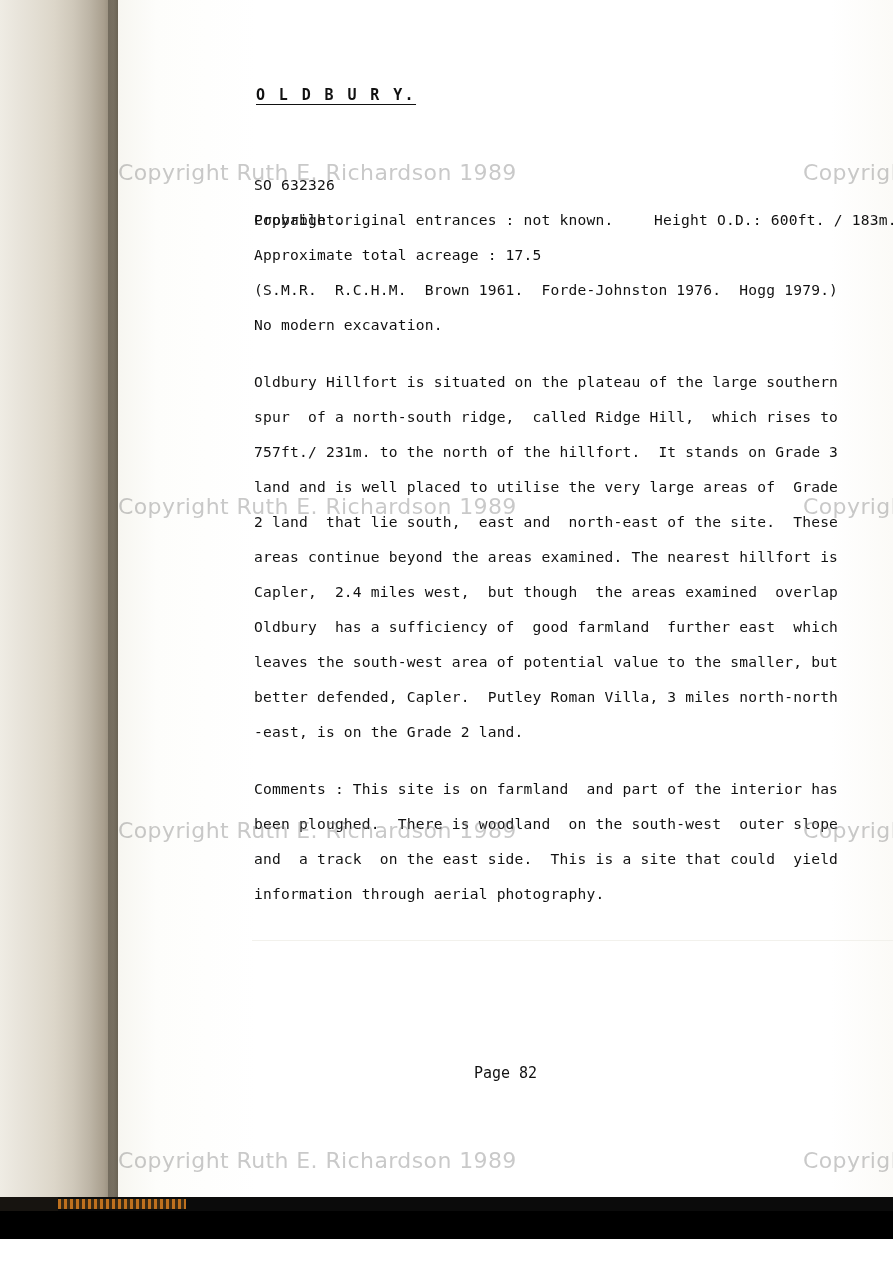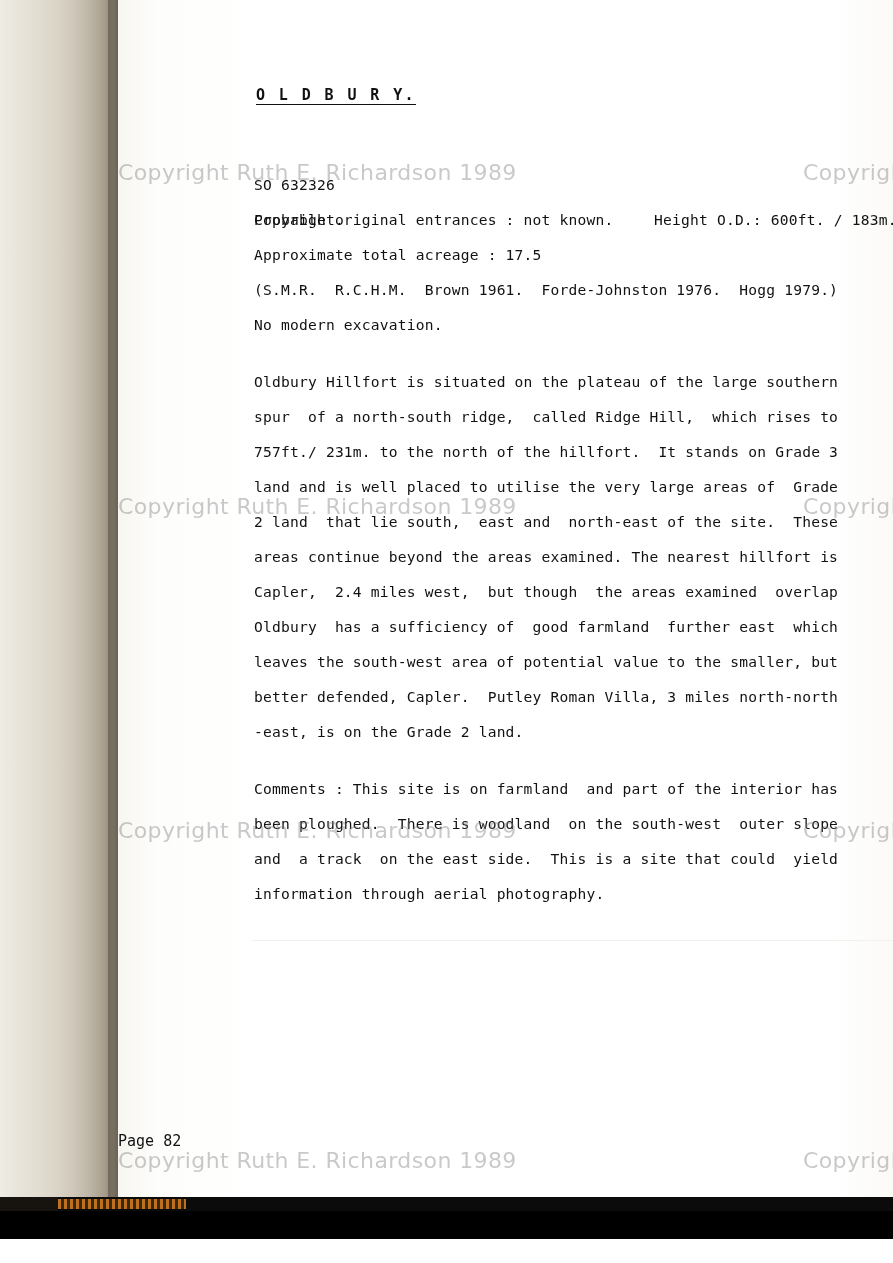--- a/index.html
+++ b/index.html
@@ -156,23 +156,23 @@
     font-size: 22px;
     color: rgba(120,120,120,0.40);
     white-space: nowrap;
     letter-spacing: 0.4px;
     pointer-events: none;
   }
 
   .page-number {
     position: absolute;
     left: 0;
-    top: 1132px;
+    top: 1064px;
     width: 775px;
-    text-align: left;
+    text-align: center;
     font-family: "DejaVu Sans Mono", monospace;
     font-size: 15px;
     color: #111;
   }
 </style>
 </head>
 <body>
 
 <div id="scan">
 

